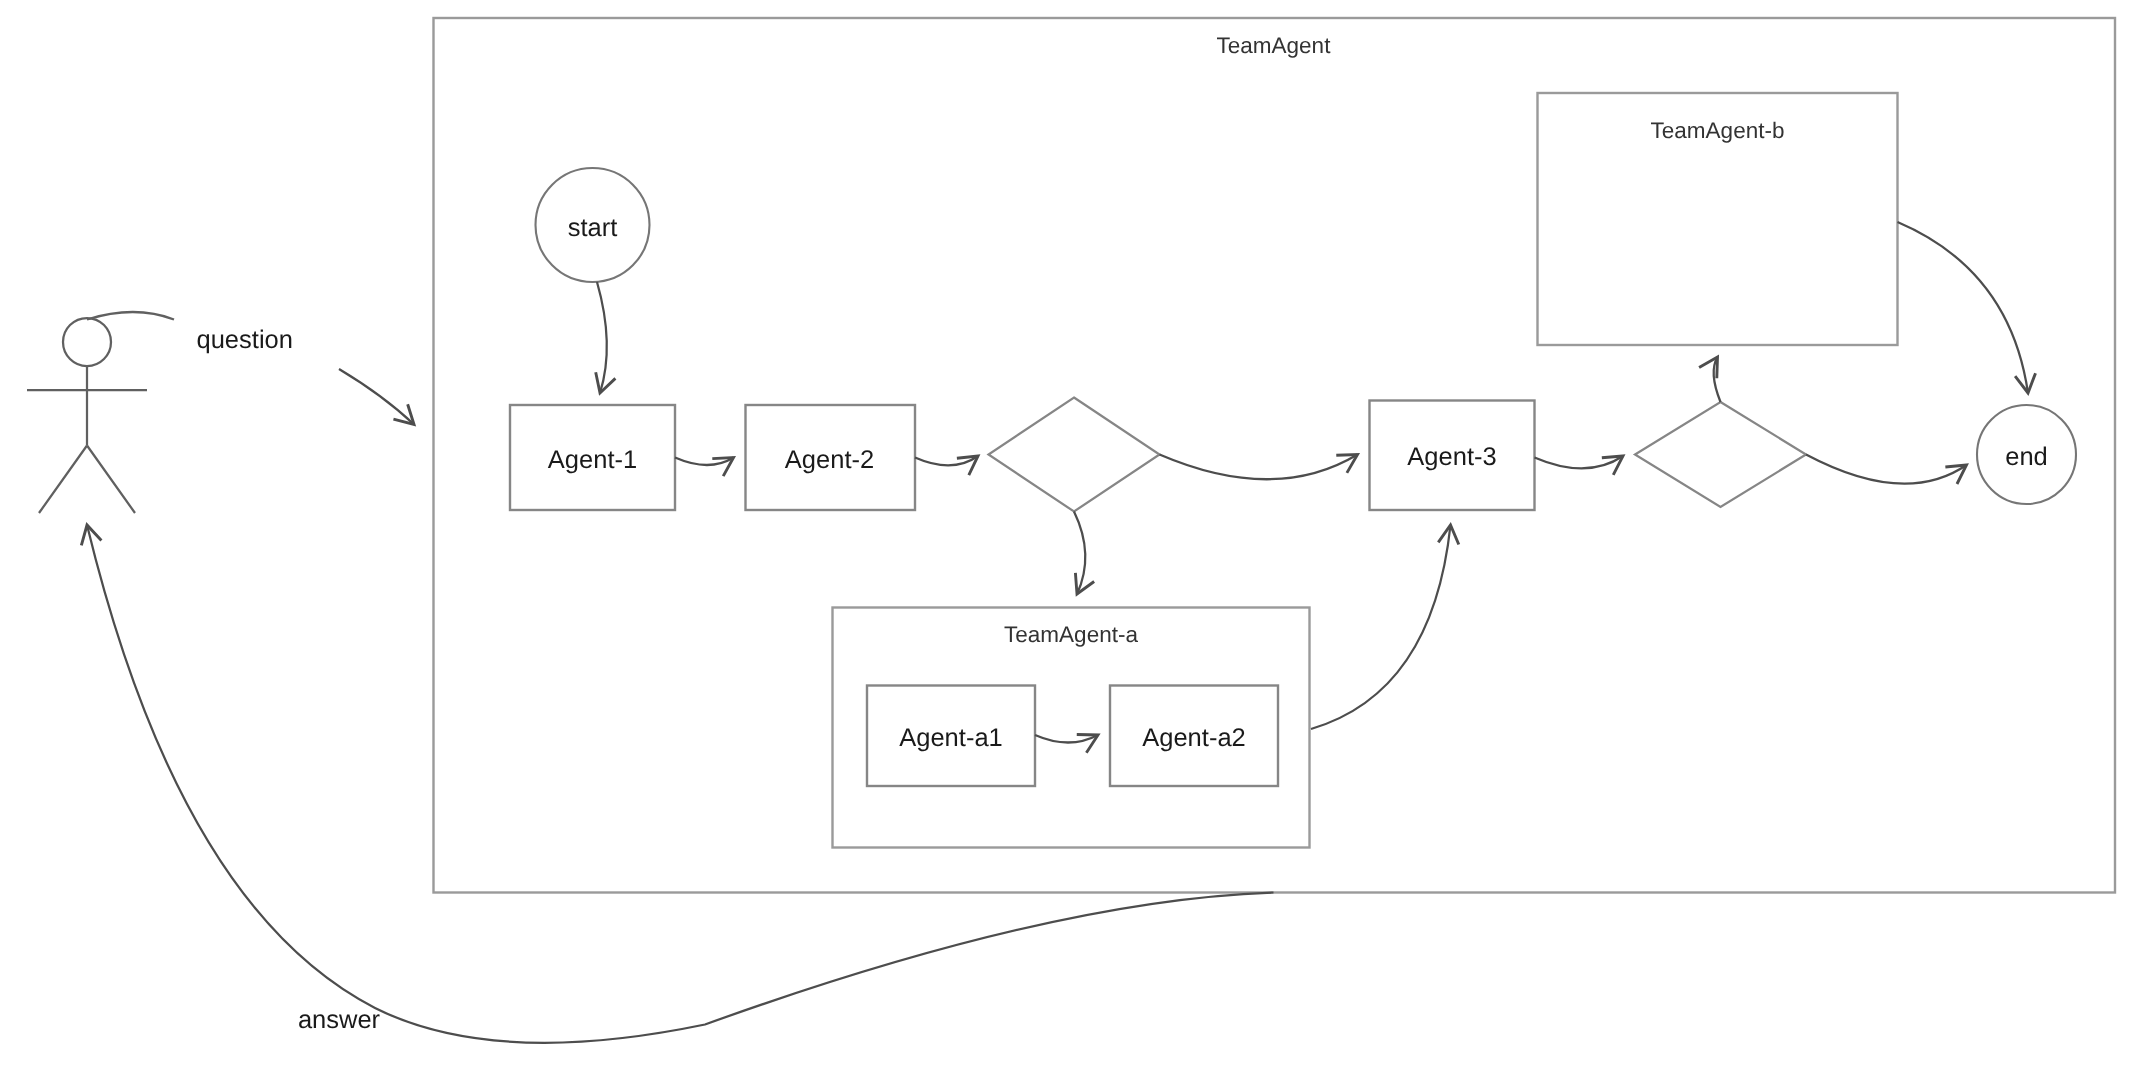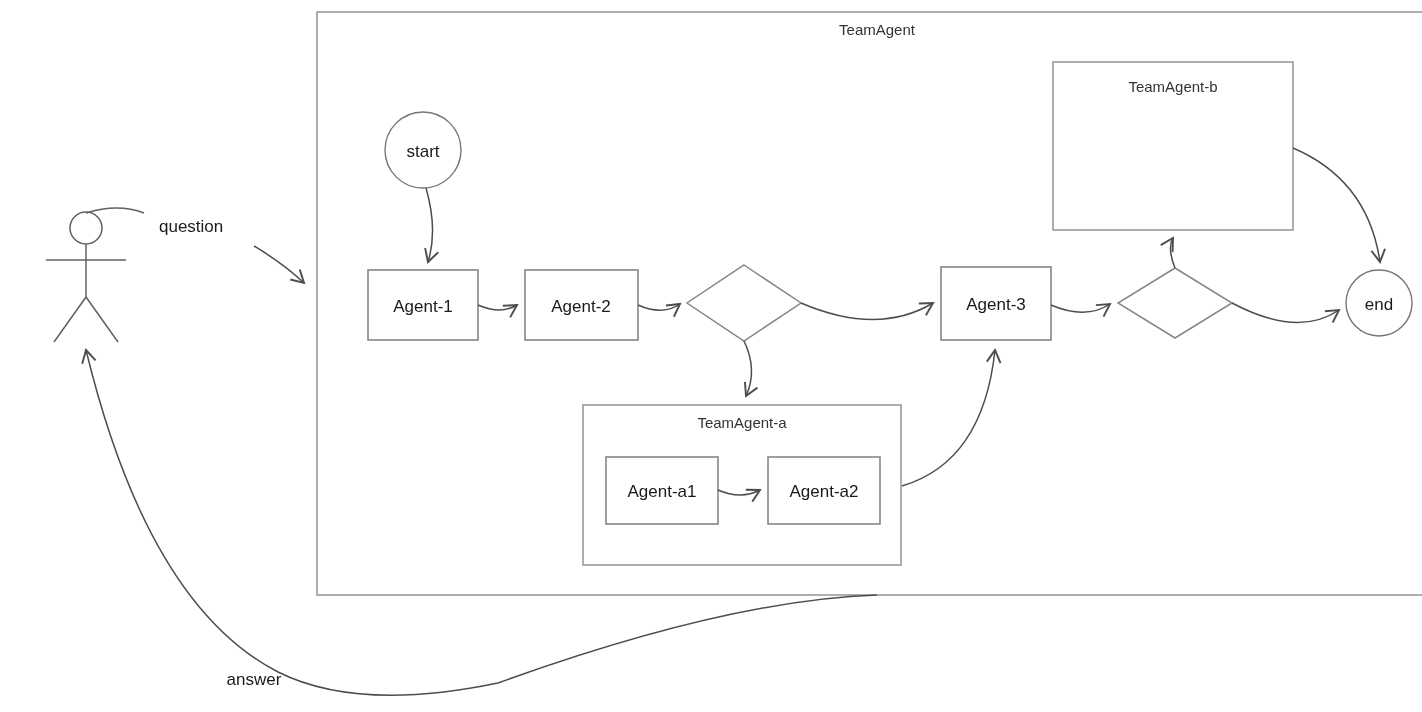--- a/index.html
+++ b/index.html
@@ -10,21 +10,20 @@
   body {
     width: 1422px;
     height: 712px;
     font-family: "Liberation Sans", sans-serif;
     overflow: hidden;
   }
   #diagram-root {
     position: relative;
     width: 1340px;
     height: 712px;
-    margin-left: 28px;
   }
   svg.canvas {
     position: absolute;
     top: 0;
     left: 0;
     width: 1422px;
     height: 712px;
   }
   .node-label {
     font-family: "Liberation Sans", sans-serif;

